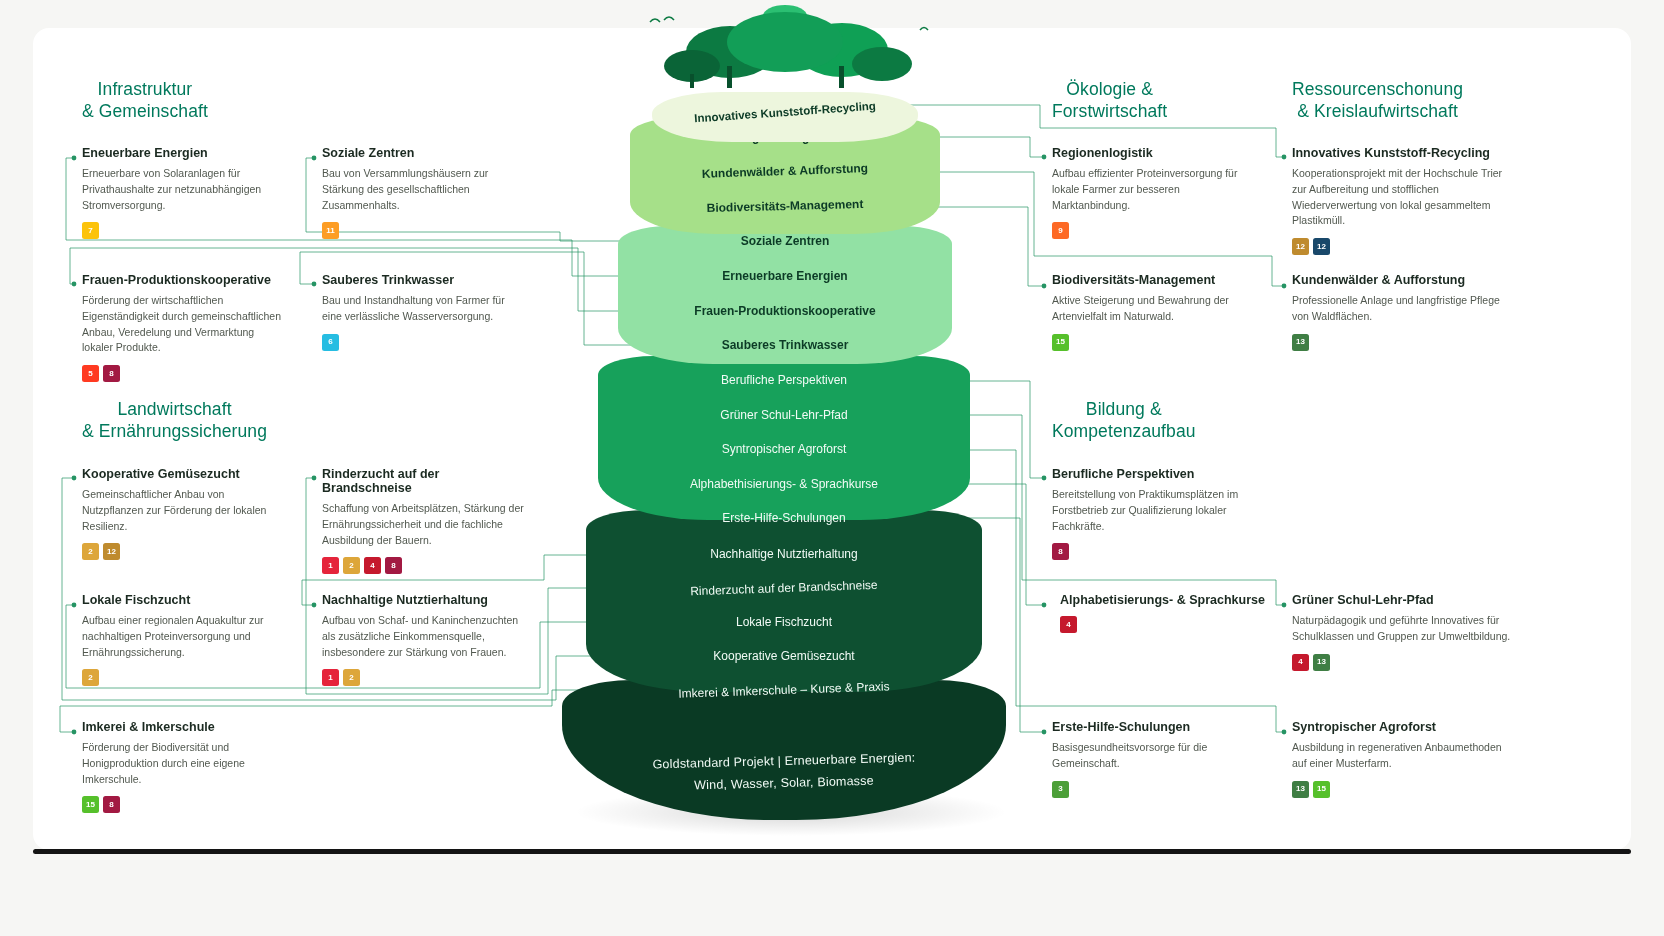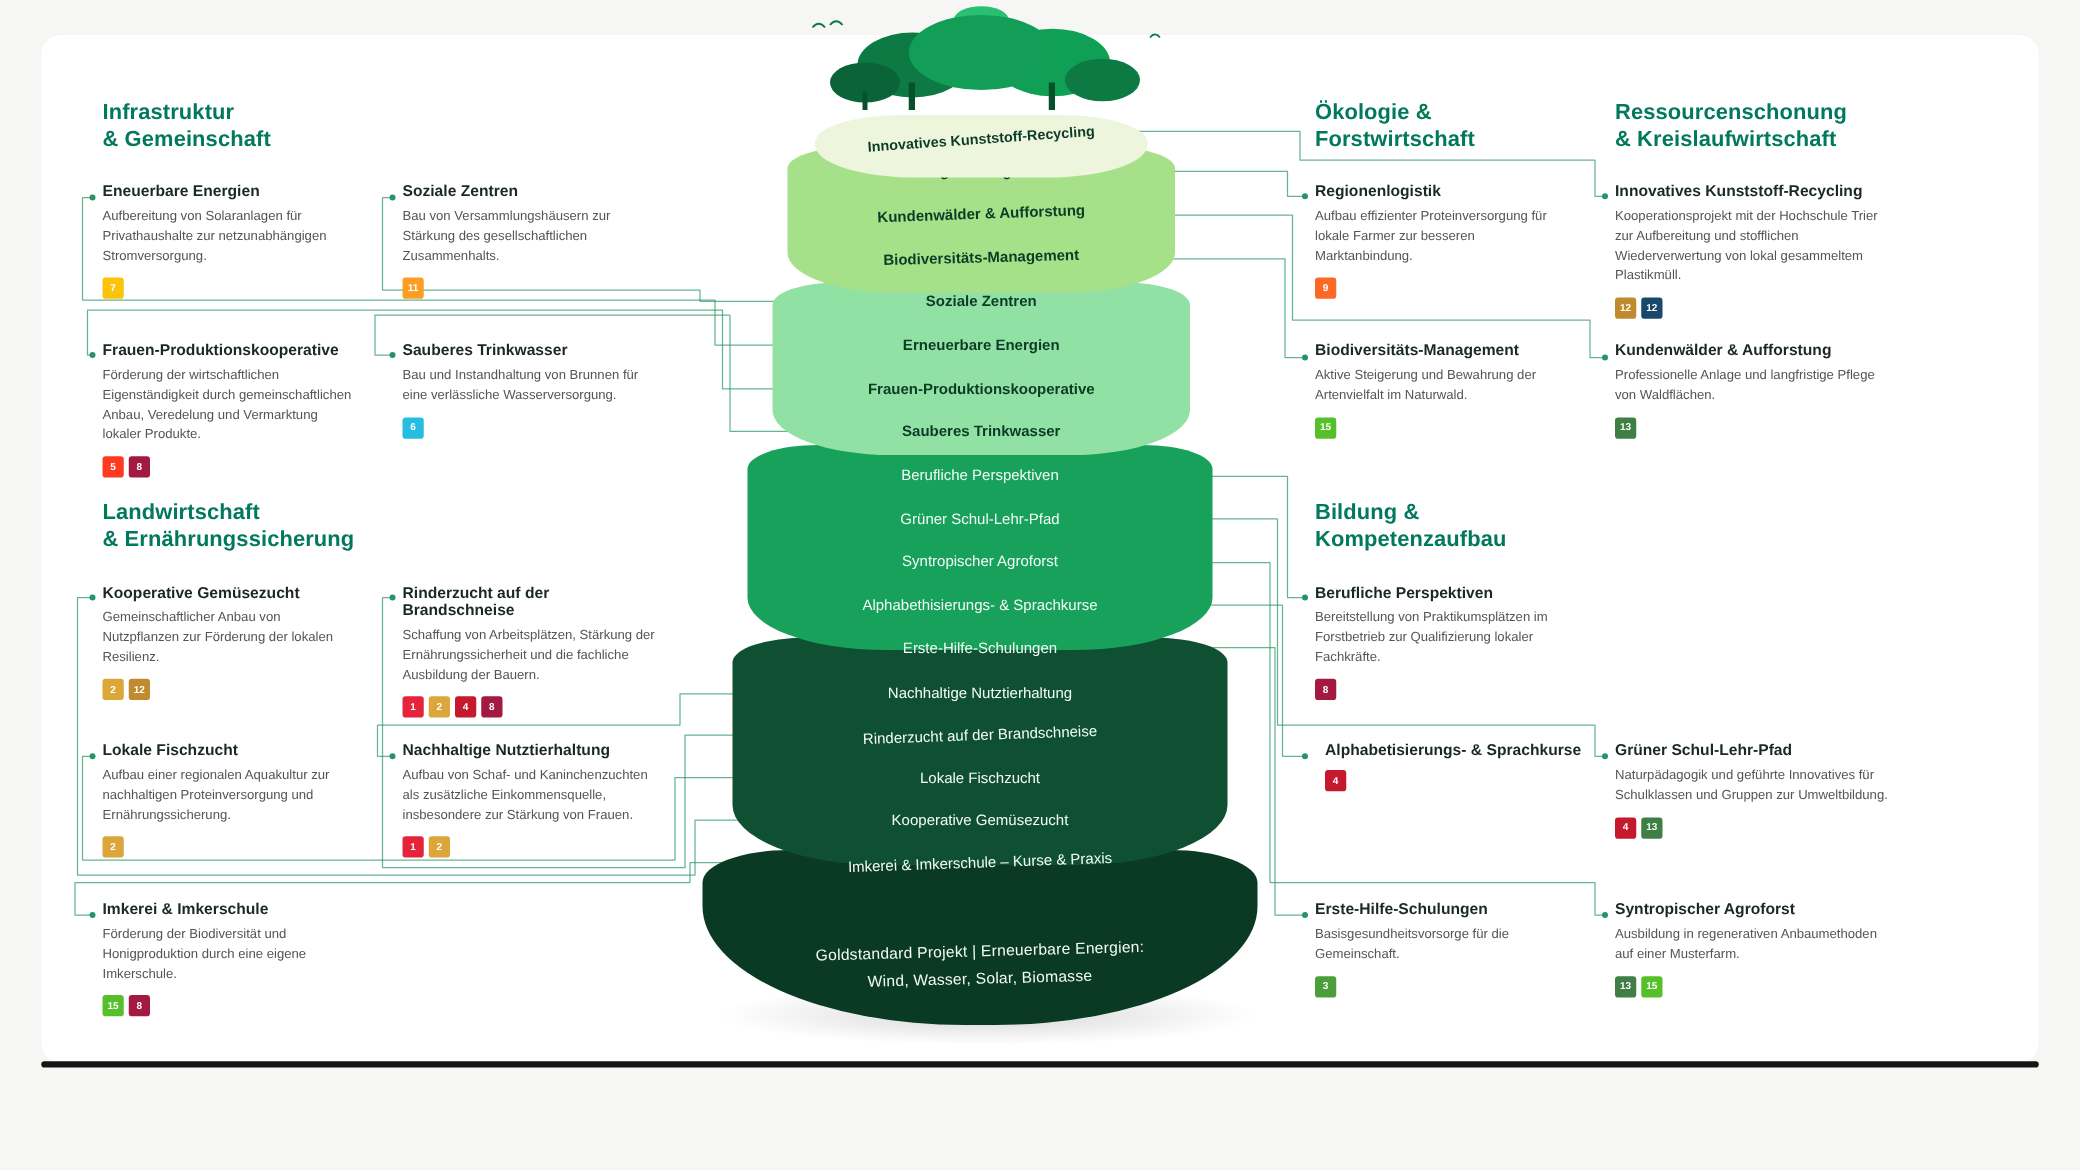--- a/index.html
+++ b/index.html
@@ -1,19 +1,19 @@
 <!DOCTYPE html>
 <html><head>
 <meta charset="utf-8">
 <style>
   html,body{margin:0;padding:0;background:#f6f6f4;font-family:"Liberation Sans",sans-serif;}
   .stage{position:relative;width:1664px;height:936px;background:#f6f6f4;overflow:hidden;}
   .card{position:absolute;left:33px;top:28px;width:1598px;height:822px;background:#ffffff;border-radius:16px;}
   .bottom-edge{position:absolute;left:33px;top:849px;width:1598px;height:5px;background:#141414;border-radius:3px;}
-  .section-heading{position:absolute;font-size:17.5px;font-weight:700;color:#00795C;line-height:1.28;white-space:pre-line;letter-spacing:.1px;}
+  .section-heading{position:absolute;font-size:17.5px;font-weight:400;color:#00795C;line-height:1.28;white-space:pre-line;letter-spacing:.1px;text-align:center;}
   .item{position:absolute;}
   .item-title{font-size:12.5px;font-weight:700;color:#1b2a21;margin-bottom:6px;}
   .item-body{font-size:10.5px;color:#51584f;line-height:1.5;}
   .item-icons{margin-top:9px;display:flex;gap:4px;}
   .sdg{width:17px;height:17px;border-radius:2.5px;color:#fff;font-size:8px;font-weight:700;display:flex;align-items:center;justify-content:center;line-height:1;}
   .tier{position:absolute;}
   .tier-label{position:absolute;left:0;right:0;text-align:center;font-size:12px;font-weight:600;}
   .label-light{color:#0c3b26;}
   .label-dark{color:#f2fbf6;font-weight:500;}
   .tier-top-label{font-size:11.5px;font-weight:700;color:#0c3b26;}
@@ -147,21 +147,21 @@
 &amp; Ernährungssicherung</div>
   <div class="section-heading" style="left:1052px;top:78px;">Ökologie &amp;
 Forstwirtschaft</div>
   <div class="section-heading" style="left:1292px;top:78px;">Ressourcenschonung
 &amp; Kreislaufwirtschaft</div>
   <div class="section-heading" style="left:1052px;top:398px;">Bildung &amp;
 Kompetenzaufbau</div>
 
   <div class="item" style="left:82px;top:146px;width:200px;">
     <div class="item-title">Eneuerbare Energien</div>
-    <div class="item-body">Aufbereitung von Solaranlagen für Privathaushalte zur netzunabhängigen Stromversorgung.</div>
+    <div class="item-body">Erneuerbare von Solaranlagen für Privathaushalte zur netzunabhängigen Stromversorgung.</div>
     <div class="item-icons">
         <span class="sdg" style="background: rgb(252, 195, 11);">7</span>
       </div>
   </div>
   <div class="item" style="left:322px;top:146px;width:205px;">
     <div class="item-title">Soziale Zentren</div>
     <div class="item-body">Bau von Versammlungshäusern zur Stärkung des gesellschaftlichen Zusammenhalts.</div>
     <div class="item-icons">
         <span class="sdg" style="background: rgb(253, 157, 36);">11</span>
       </div>
@@ -169,21 +169,21 @@
   <div class="item" style="left:82px;top:273px;width:205px;">
     <div class="item-title">Frauen-Produktionskooperative</div>
     <div class="item-body">Förderung der wirtschaftlichen Eigenständigkeit durch gemeinschaftlichen Anbau, Veredelung und Vermarktung lokaler Produkte.</div>
     <div class="item-icons">
         <span class="sdg" style="background: rgb(255, 58, 33);">5</span>
         <span class="sdg" style="background: rgb(162, 25, 66);">8</span>
       </div>
   </div>
   <div class="item" style="left:322px;top:273px;width:200px;">
     <div class="item-title">Sauberes Trinkwasser</div>
-    <div class="item-body">Bau und Instandhaltung von Brunnen für eine verlässliche Wasserversorgung.</div>
+    <div class="item-body">Bau und Instandhaltung von Farmer für eine verlässliche Wasserversorgung.</div>
     <div class="item-icons">
         <span class="sdg" style="background: rgb(38, 189, 226);">6</span>
       </div>
   </div>
   <div class="item" style="left:82px;top:467px;width:200px;">
     <div class="item-title">Kooperative Gemüsezucht</div>
     <div class="item-body">Gemeinschaftlicher Anbau von Nutzpflanzen zur Förderung der lokalen Resilienz.</div>
     <div class="item-icons">
         <span class="sdg" style="background: rgb(221, 166, 58);">2</span>
         <span class="sdg" style="background: rgb(191, 139, 46);">12</span>

